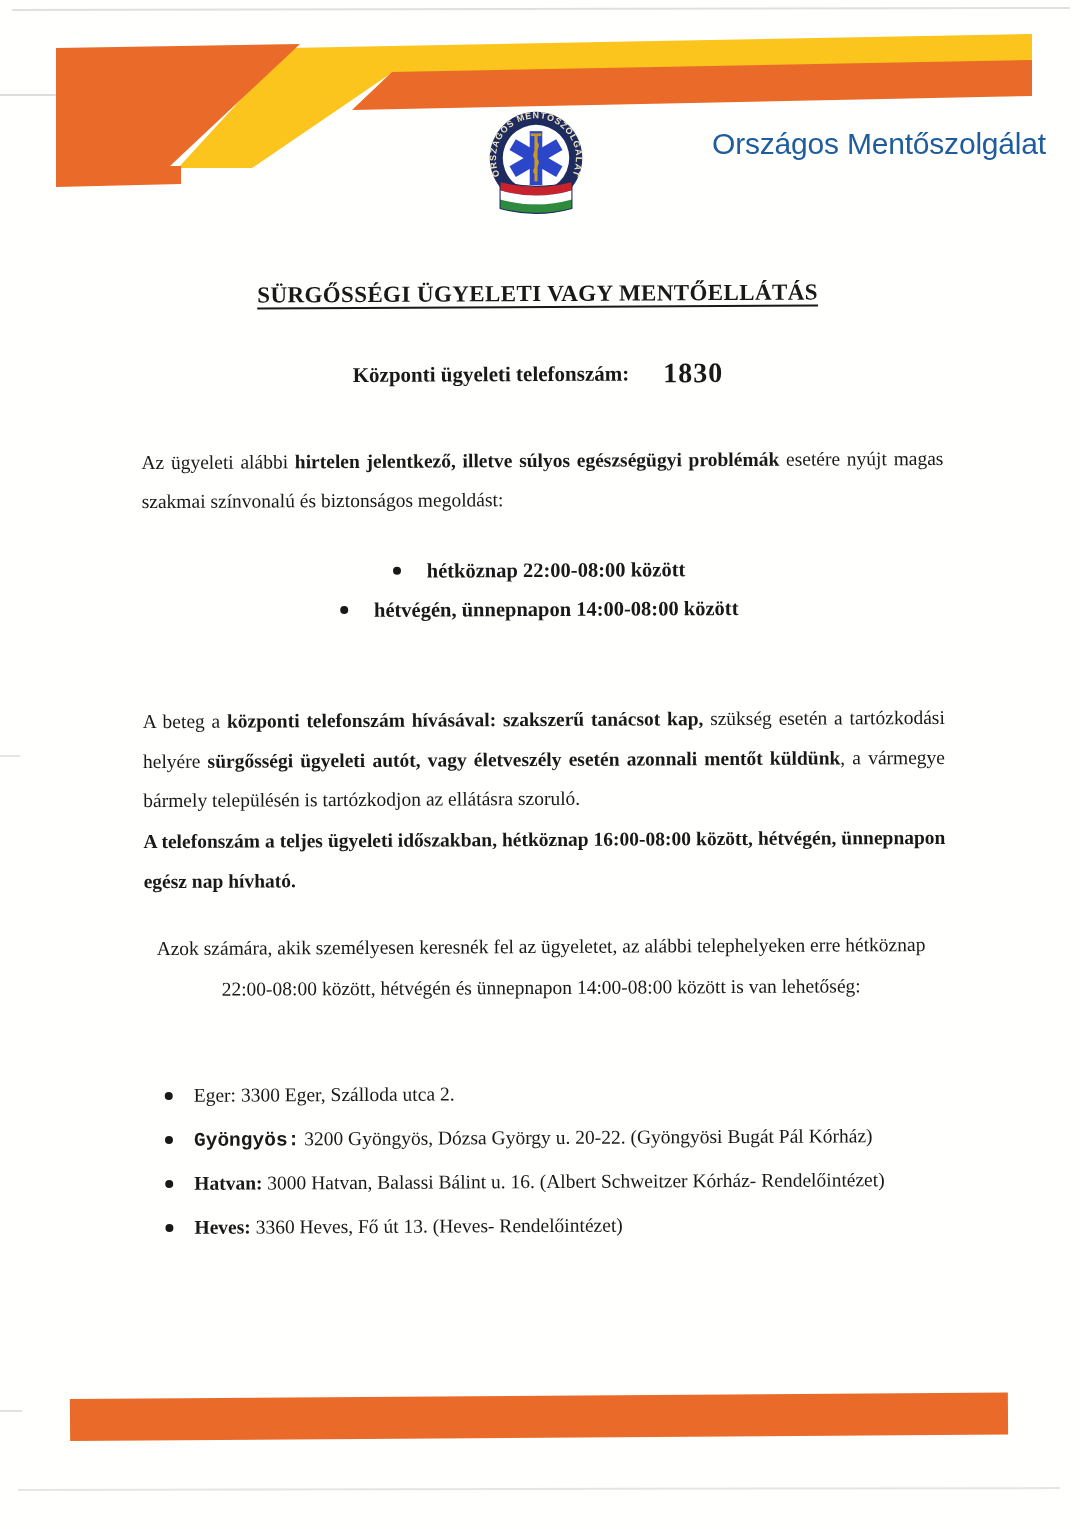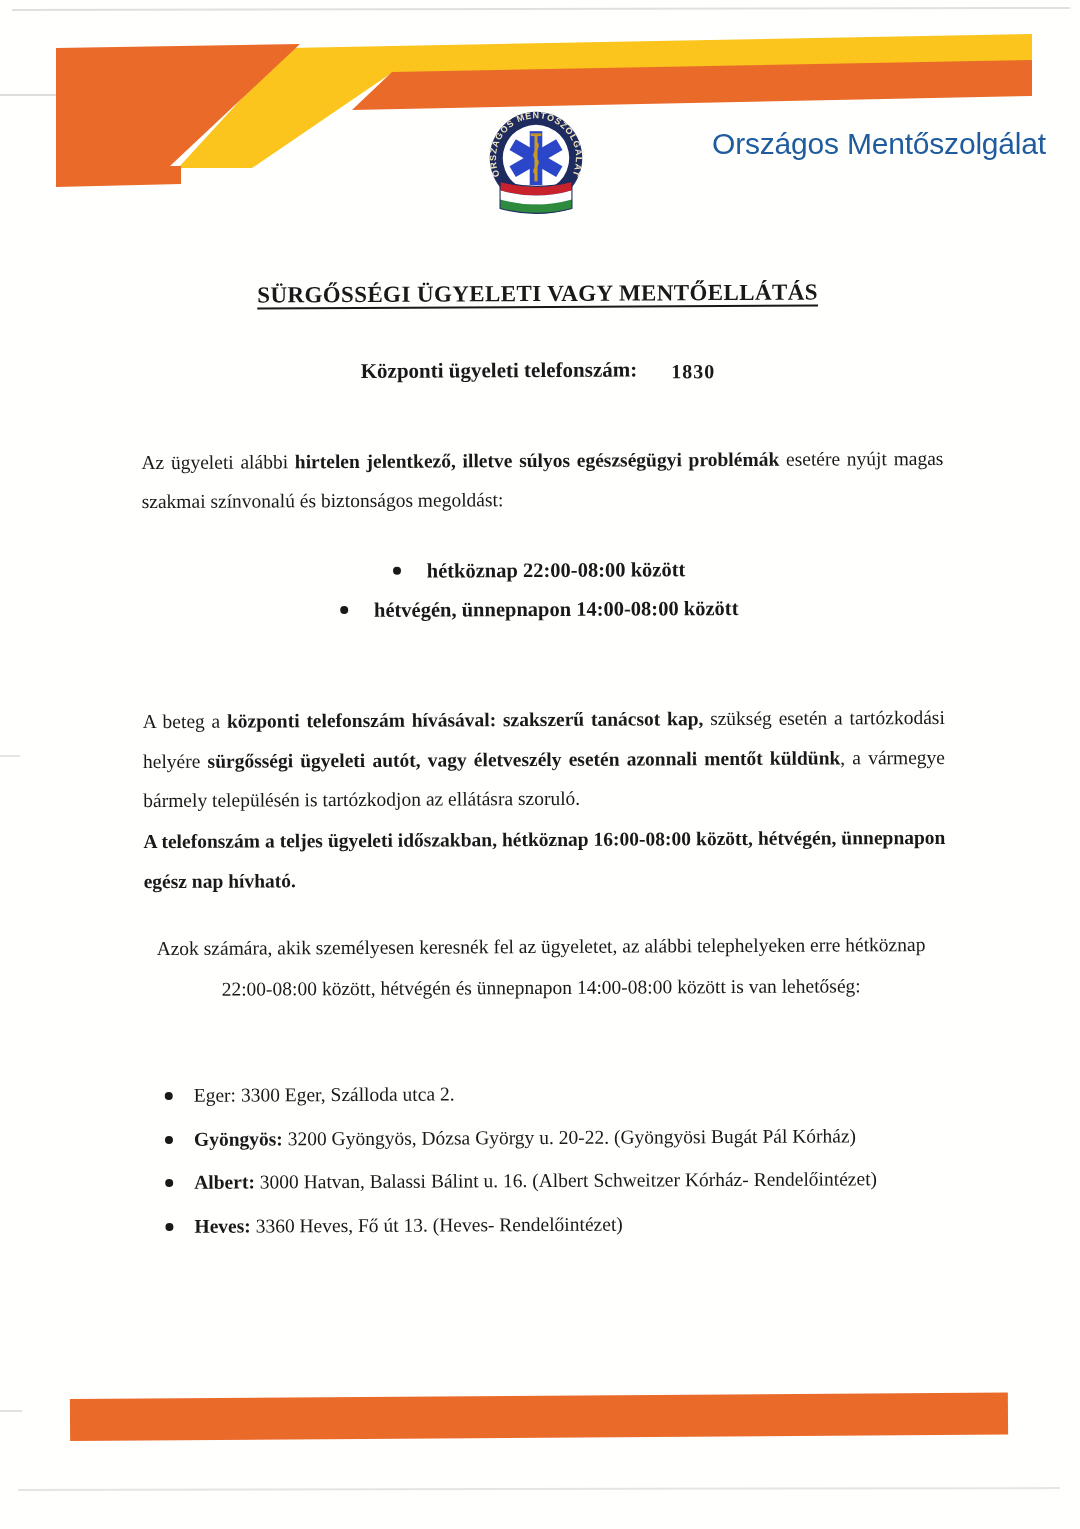--- a/index.html
+++ b/index.html
@@ -41,21 +41,21 @@
   }
   
   .tilt{position:absolute;left:0;top:0;width:1080px;height:1529px;transform:rotate(-0.3deg);transform-origin:540px 760px;}
   .doc-title{
     position:absolute;left:0;top:281px;width:100%;margin:0;text-align:center;
     font-size:23px;font-weight:bold;letter-spacing:.4px;
   }
   .doc-title span{text-decoration:underline;text-decoration-thickness:2px;text-underline-offset:5px;}
   .phone-line{position:absolute;left:0;top:358px;width:100%;margin:0;text-align:center;}
   .phone-label{font-size:21px;font-weight:bold;}
-  .phone-number{font-size:20px;font-weight:bold;margin-left:30px;letter-spacing:1px;vertical-align:-2px;}
+  .phone-number{font-size:28px;font-weight:bold;margin-left:30px;letter-spacing:1px;vertical-align:-2px;}
   .para{position:absolute;left:143px;width:802px;margin:0;font-size:19.5px;line-height:39px;text-align:justify;}
   .para-intro{top:441px;}
   .para-body{top:700px;line-height:39.5px;}
   .para-hours{top:820px;line-height:40px;font-weight:bold;}
   .para-walkin{top:926px;left:140px;width:800px;line-height:41px;text-align:center;}
   .schedule{position:absolute;left:0;top:556px;width:100%;margin:0;padding:0;list-style:none;}
   .schedule li{
     display:flex;justify-content:center;align-items:baseline;
     font-size:20.5px;font-weight:bold;line-height:28px;margin-bottom:11px;
   }
@@ -143,24 +143,24 @@
 
     <p class="para para-hours">A telefonszám a teljes ügyeleti időszakban, hétköznap 16:00-08:00 között, hétvégén, ünnepnapon egész nap hívható.</p>
 
     <p class="para para-walkin">Azok számára, akik személyesen keresnék fel az ügyeletet, az alábbi telephelyeken erre hétköznap 22:00-08:00 között, hétvégén és ünnepnapon 14:00-08:00 között is van lehetőség:</p>
 
     <ul class="locations">
       <li>
         <span class="dot"></span><span><span style="font-weight: normal;">Eger:</span><span> 3300 Eger, Szálloda utca 2.</span></span>
       </li>
       <li>
-        <span class="dot"></span><span><span style="font-weight: bold;">Gyöngyös:</span><span> 3200 Gyöngyös, Dózsa György u. 20-22. (Gyöngyösi Bugát Pál Kórház)</span></span>
+        <span class="dot"></span><span><span style="font-weight: bold; font-family: Liberation Mono, monospace;">Gyöngyös:</span><span> 3200 Gyöngyös, Dózsa György u. 20-22. (Gyöngyösi Bugát Pál Kórház)</span></span>
       </li>
       <li>
-        <span class="dot"></span><span><span style="font-weight: bold;">Albert:</span><span> 3000 Hatvan, Balassi Bálint u. 16. (Albert Schweitzer Kórház- Rendelőintézet)</span></span>
+        <span class="dot"></span><span><span style="font-weight: bold;">Hatvan:</span><span> 3000 Hatvan, Balassi Bálint u. 16. (Albert Schweitzer Kórház- Rendelőintézet)</span></span>
       </li>
       <li>
         <span class="dot"></span><span><span style="font-weight: bold;">Heves:</span><span> 3360 Heves, Fő út 13. (Heves- Rendelőintézet)</span></span>
       </li>
     </ul>
 
   </div>
 
   <div class="footer-bar"></div>
 

